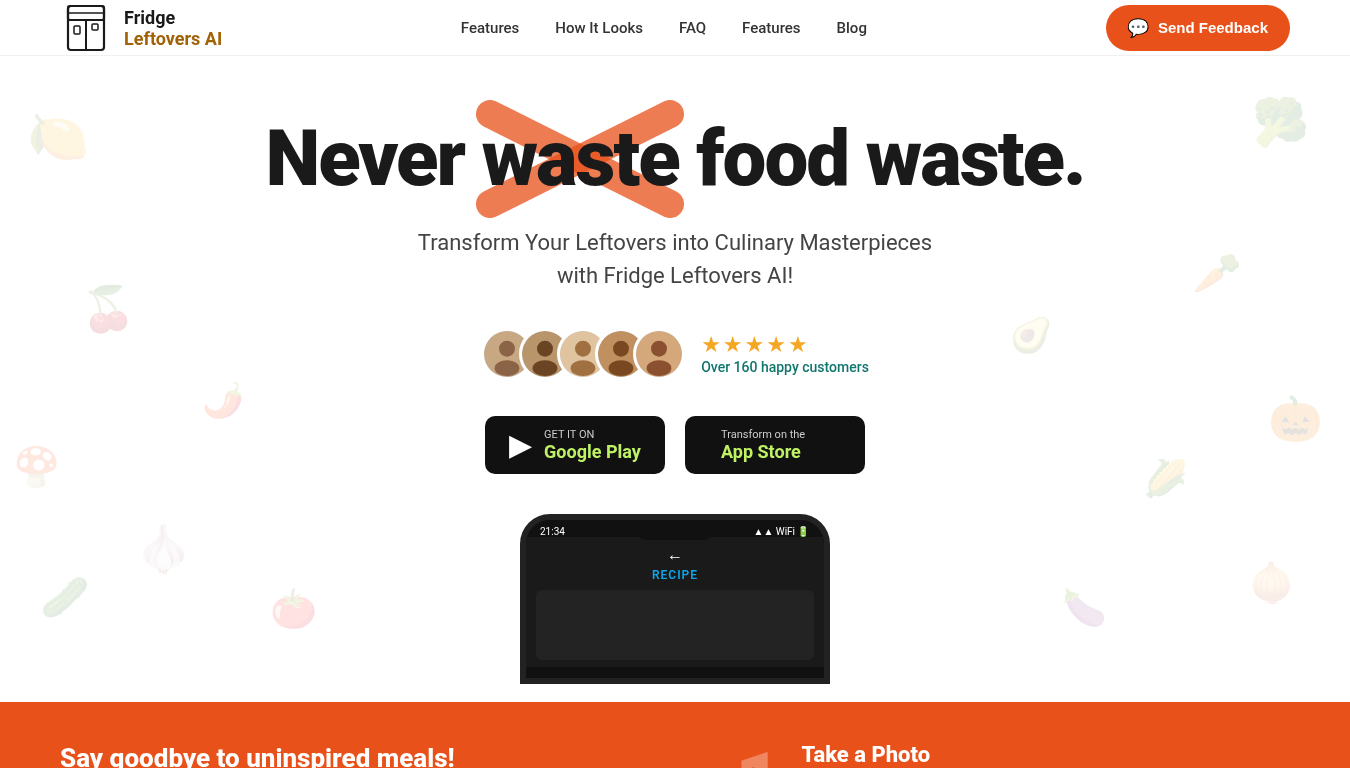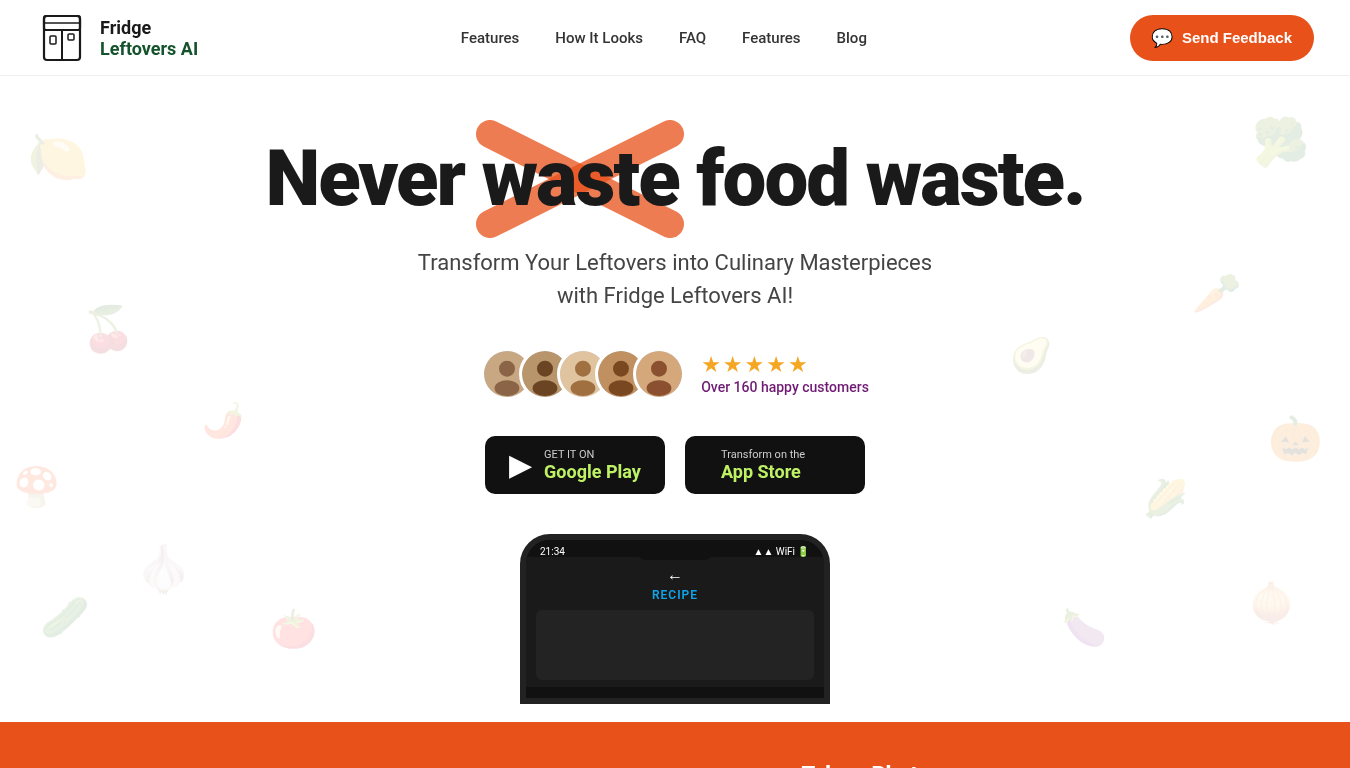--- a/index.html
+++ b/index.html
@@ -1,29 +1,29 @@
 <!DOCTYPE html>
 <html><head>
   <meta charset="utf-8">
   <style>
     * { margin: 0; padding: 0; box-sizing: border-box; }
     body { font-family: -apple-system, BlinkMacSystemFont, 'Segoe UI', Roboto, sans-serif; background: #fff; overflow-x: hidden; width: 1350px; }
 
     
     nav {
       display: flex; align-items: center; justify-content: space-between;
-      padding: 0 36px; height: 76px;
+      padding: 0 60px; height: 56px;
       border-bottom: 1px solid #f0f0f0;
       position: relative; z-index: 10; background: #fff;
     }
     .nav-logo { display: flex; align-items: center; gap: 12px; text-decoration: none; }
     .logo-icon { width: 52px; height: 52px; }
     .logo-text { display: flex; flex-direction: column; }
     .logo-text-top { font-size: 18px; font-weight: 700; color: #1a1a1a; }
-    .logo-text-bottom { font-size: 18px; font-weight: 700; color: #14532d; }
+    .logo-text-bottom { font-size: 18px; font-weight: 700; color: #a16207; }
     .nav-links { display: flex; align-items: center; gap: 36px; }
     .nav-link { text-decoration: none; color: #333; font-size: 15px; font-weight: 500; }
     .nav-feedback-btn {
       display: flex; align-items: center; gap: 8px;
       background: #e8511a; color: #fff; border: none; border-radius: 24px;
       padding: 12px 22px; font-size: 15px; font-weight: 600; cursor: pointer;
     }
     .feedback-icon { font-size: 18px; }
 
     
@@ -73,21 +73,21 @@
       width: 52px; height: 52px; border-radius: 50%;
       border: 3px solid #fff;
       margin-left: -14px;
       overflow: hidden;
       background: #ccc;
     }
     .avatar:first-child { margin-left: 0; }
     .avatar svg { width: 100%; height: 100%; }
     .rating-block { display: flex; flex-direction: column; align-items: flex-start; gap: 2px; }
     .stars { color: #f5a623; font-size: 22px; letter-spacing: 2px; }
-    .rating-text { font-size: 14px; color: #701a75; font-weight: 500; }
+    .rating-text { font-size: 14px; color: #0f766e; font-weight: 500; }
 
     
     .app-buttons {
       display: flex; justify-content: center; gap: 20px;
       margin-top: 36px;
     }
     .app-btn {
       display: flex; align-items: center; gap: 12px;
       background: #111; color: #fff; border-radius: 10px;
       padding: 12px 24px; text-decoration: none; min-width: 180px;

